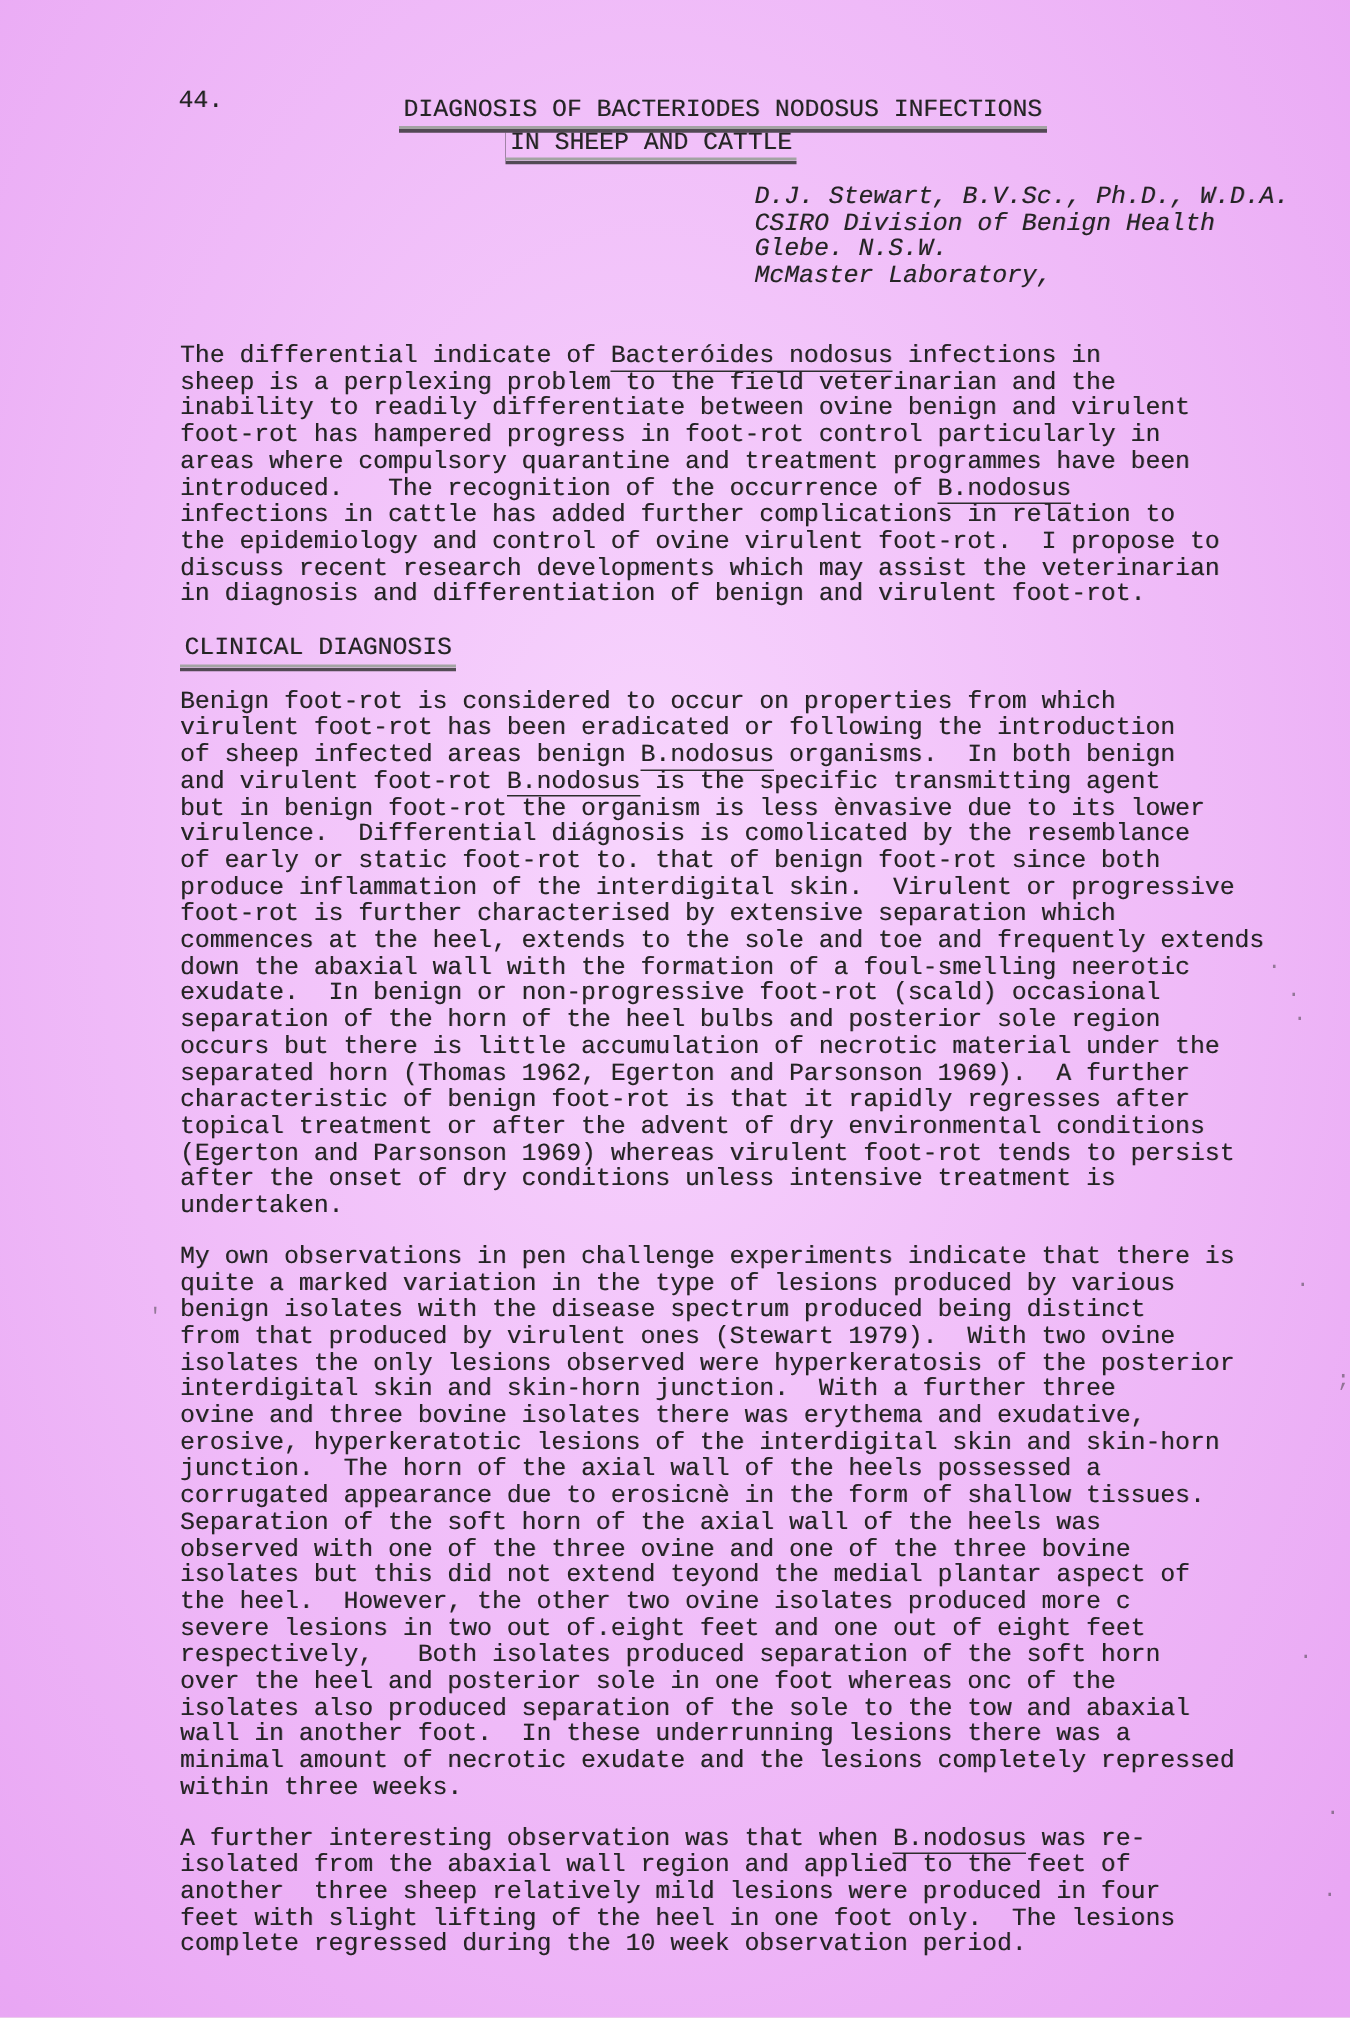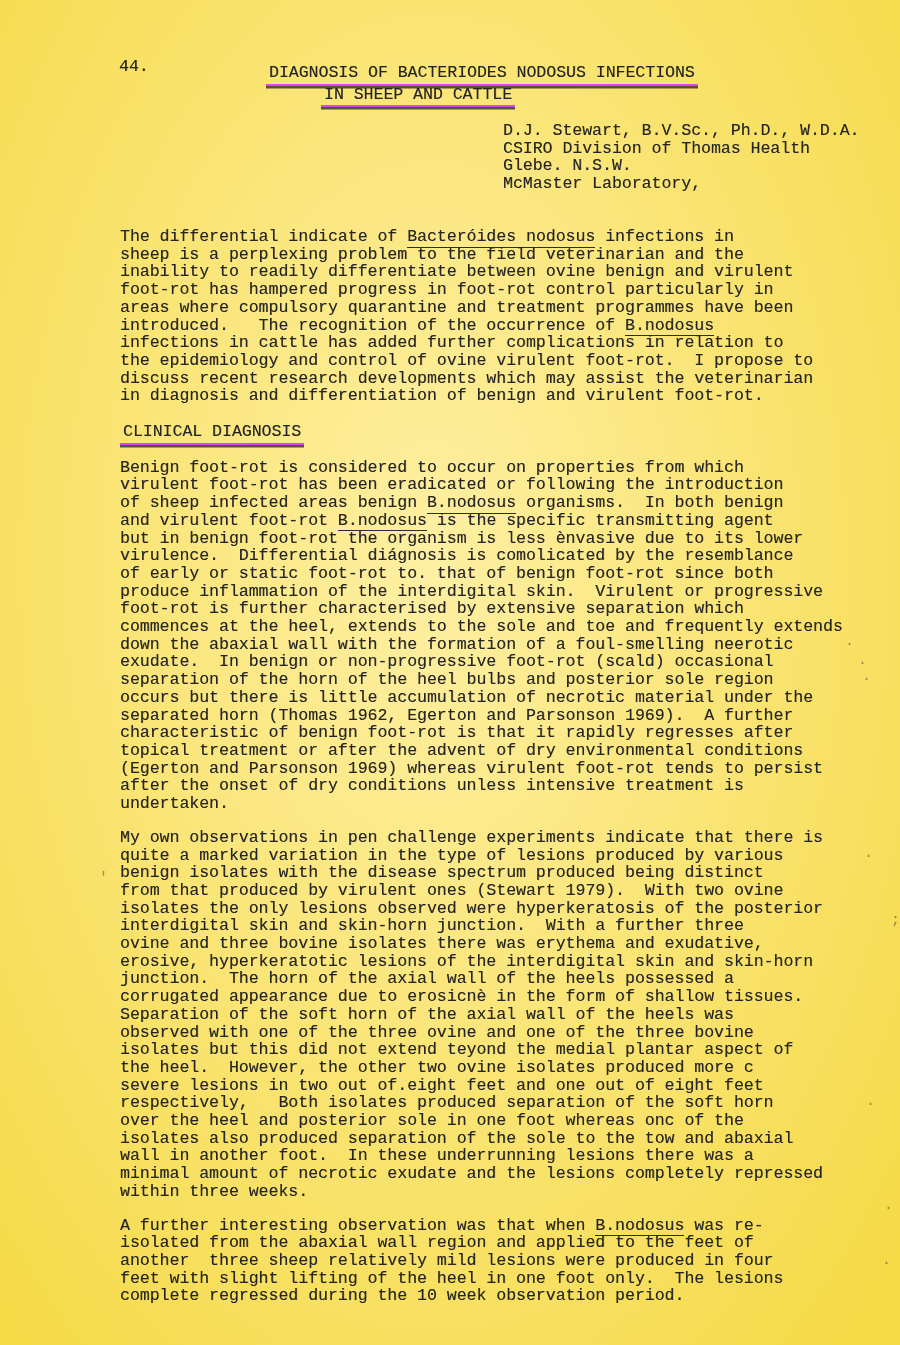--- a/index.html
+++ b/index.html
@@ -1,35 +1,35 @@
 <!DOCTYPE html>
 <html><head>
 <meta charset="utf-8">
 <style>
   html,body{margin:0;padding:0;background:#e8e6e1;}
   .page{
     position:relative;width:900px;height:1345px;margin:0 auto;
-    background:#fde047;overflow:hidden;
+    background:#f0abfc;overflow:hidden;
     font-family:"Liberation Mono","DejaVu Sans Mono",monospace;
     color:#242424;
   }
   .page::before{
     content:"";position:absolute;inset:0;pointer-events:none;
     background:radial-gradient(ellipse at 48% 42%, rgba(255,255,255,.5), rgba(60,55,45,.04) 95%);
   }
   .txt{font-size:16.5px;line-height:17.7px;text-shadow:.4px 0 0 rgba(30,30,30,.38);}
   .pagenum{position:absolute;left:119px;top:58px;}
   .title-block{position:absolute;left:266px;top:64px;}
-  .title-line2-wrap{margin-left:55px;}
+  .title-line2-wrap{margin-left:71px;}
   .dunder{
     display:inline-block;padding:0 3px 2px;
-    border-bottom:2px solid #d946ef;
+    border-bottom:2px solid #a3a3a3;
     box-shadow:0 2.5px 0 rgba(44,44,44,.8);
   }
-  .author-block{position:absolute;left:503px;top:122px;}
+  .author-block{position:absolute;left:503px;top:122px;font-style:italic;}
   .doc-body{position:absolute;left:120px;top:228px;width:782px;}
   .doc-body p{margin:0 0 16px;white-space:pre-wrap;}
   .doc-body p.p1{margin-bottom:18px;}
   .headline{margin:0 0 14px;}
   .u{border-bottom:1.4px solid #2c2c2c;padding-bottom:.5px;text-align:right;}
   .speck{position:absolute;opacity:.5;font-size:15px;color:#3a3a3a;
          font-family:"Liberation Mono","DejaVu Sans Mono",monospace;}
 </style>
 </head>
 <body>
@@ -42,21 +42,21 @@
     <div>
       <span class="dunder">DIAGNOSIS OF BACTERIODES NODOSUS INFECTIONS</span>
     </div>
     <div class="title-line2-wrap">
       <span class="dunder">IN SHEEP AND CATTLE</span>
     </div>
   </div>
 
   <div class="author-block txt">
     <div>D.J. Stewart, B.V.Sc., Ph.D., W.D.A.</div>
-    <div>CSIRO Division of Thomas Health</div>
+    <div>CSIRO Division of Benign Health</div>
     <div>Glebe.  N.S.W.</div>
     <div>McMaster Laboratory,</div>
   </div>
 
   <div class="doc-body txt">
     <p class="p1"><span>The differential indicate of </span><span class="u">Bacteróides nodosus</span><span> infections in
 sheep is a perplexing problem to the field veterinarian and the
 inability to readily differentiate between ovine benign and virulent
 foot-rot has hampered progress in foot-rot control particularly in
 areas where compulsory quarantine and treatment programmes have been

